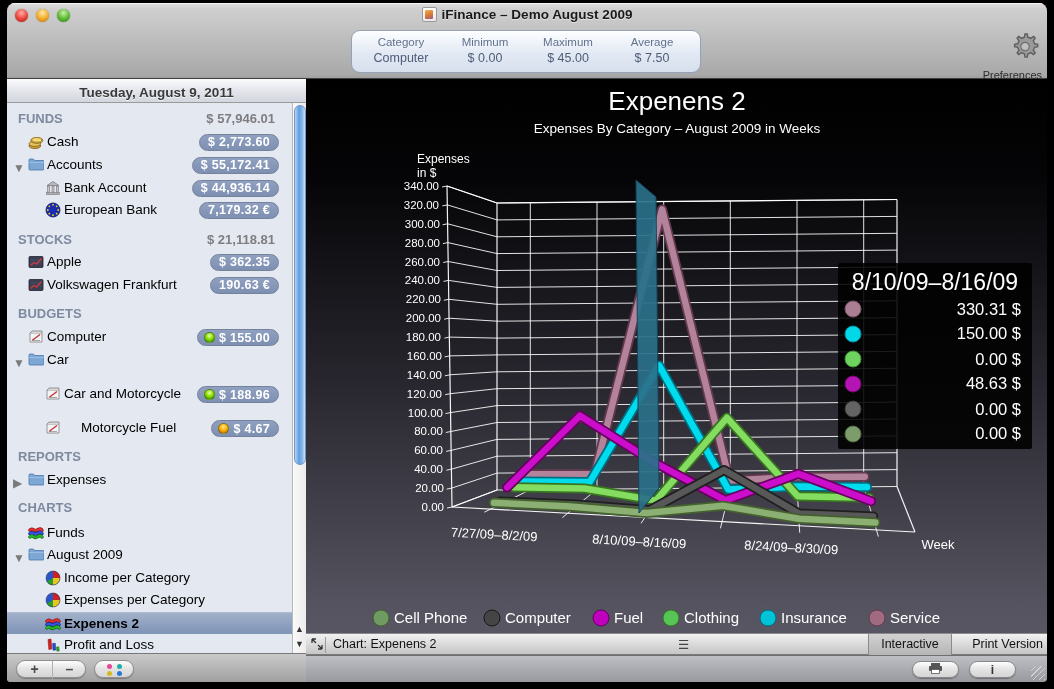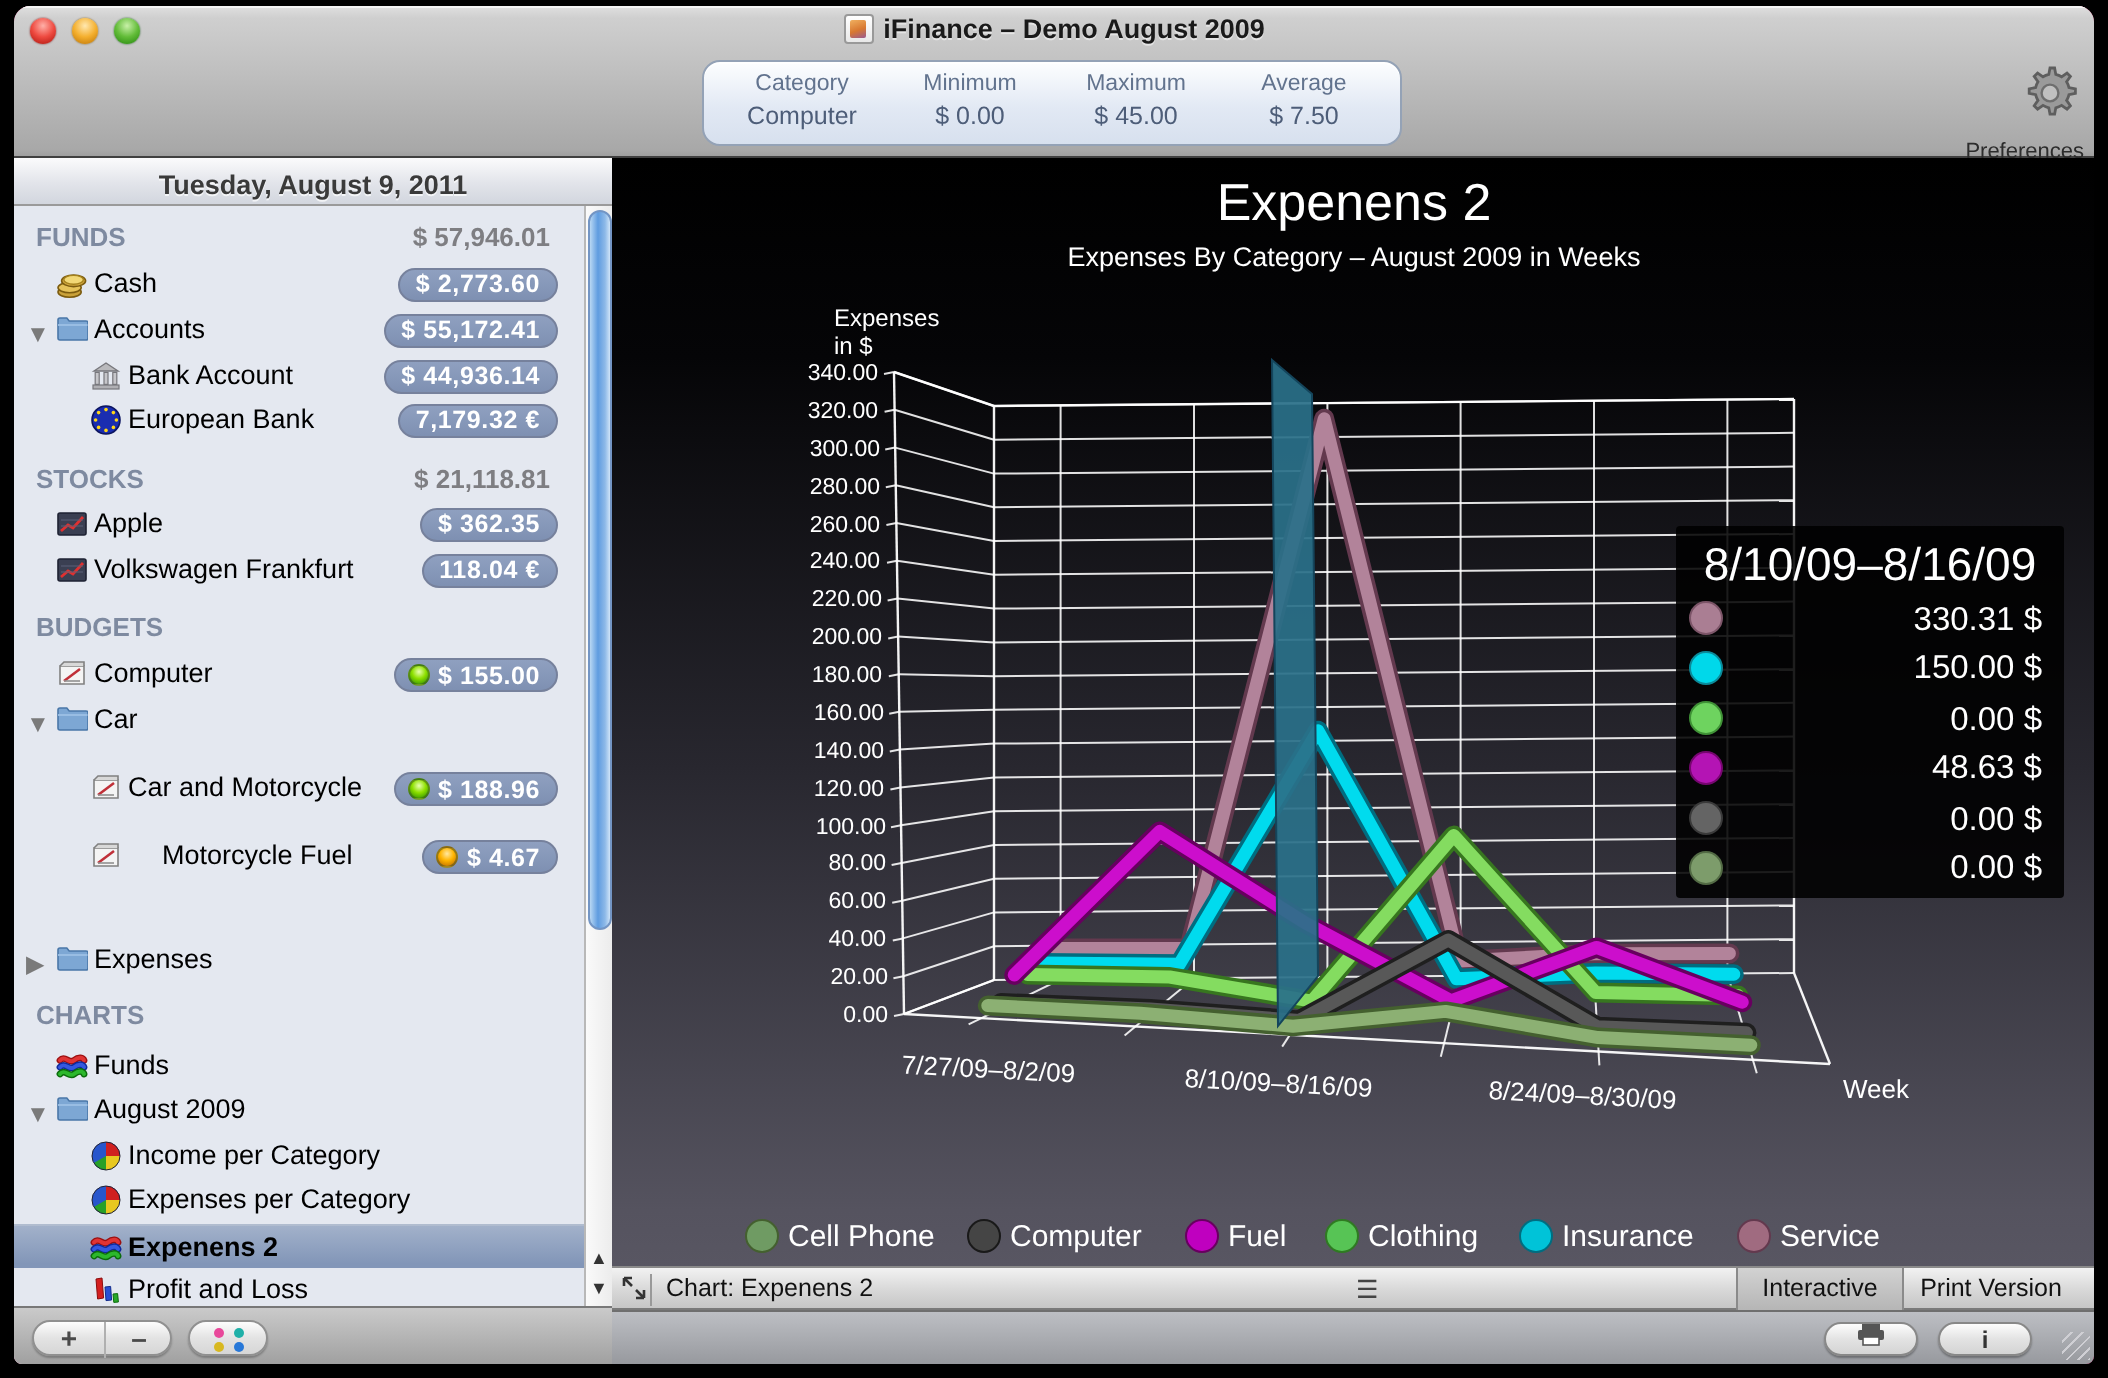--- a/index.html
+++ b/index.html
@@ -44,21 +44,21 @@
 .pm{position:absolute;top:0;width:35px;text-align:center;font-size:14px;font-weight:bold;color:#4a4a4a;line-height:16px;}
 .capd{position:absolute;left:87px;top:6px;width:40px;height:18px;border-radius:9px;background:linear-gradient(#fdfdfd,#e3e3e3 50%,#d6d6d6);border:1px solid #909090;box-shadow:0 1px 1px rgba(0,0,0,0.25);}
 .dot{position:absolute;width:5px;height:5px;border-radius:50%;}
 
 #chartwrap{position:absolute;left:299px;top:76px;width:741px;height:554px;}
 
 .status{position:absolute;left:299px;top:630px;width:741px;height:22px;background:linear-gradient(#f2f2f2,#d8d8d8 55%,#c6c6c6);border-top:1px solid #8a8a8a;border-bottom:1px solid #7a7a7a;font-size:12.5px;color:#111;}
 .status .nm{position:absolute;left:27px;top:3px;}
 .status .hamb{position:absolute;left:372px;top:3px;color:#444;}
 .status .seg{position:absolute;left:562px;top:0;width:84px;height:22px;background:linear-gradient(#d2d2d2,#b4b4b4);border-left:1px solid #8a8a8a;border-right:1px solid #8a8a8a;text-align:center;line-height:21px;}
-.status .pv{position:absolute;left:642px;top:0;width:95px;height:22px;text-align:center;line-height:21px;}
+.status .pv{position:absolute;left:642px;top:0;width:95px;height:22px;text-align:right;line-height:21px;}
 .rsicon{position:absolute;left:4px;top:3px;width:16px;height:16px;border-right:1px solid #999;}
 
 .bbar{position:absolute;left:299px;top:652px;width:741px;height:27px;background:linear-gradient(#bdbfc4,#97999e);border-top:1px solid #6f6f6f;}
 .btn{position:absolute;top:5px;width:47px;height:17px;border-radius:9px;background:linear-gradient(#fdfdfd,#e3e3e3 50%,#d4d4d4);border:1px solid #888;box-shadow:0 1px 1px rgba(0,0,0,0.3);text-align:center;font-size:11px;color:#333;line-height:16px;}
 .grip{position:absolute;right:2px;bottom:2px;width:14px;height:14px;background:repeating-linear-gradient(135deg,transparent 0 3px,#cfcfd4 3px 4px);}
 </style></head>
 <body>
 <div class="win">
  <div class="toolbar">
   <span class="tl r"></span>
@@ -150,21 +150,21 @@
           <span class="badge">$ 362.35</span>
         </div>
 <div class="row" style="top:171px">
           <span class="icn" style="left:21px"><svg width="16" height="16" viewBox="0 0 16 16">
               <rect x="1" y="2.5" width="14" height="11" rx="1" fill="#3a3f52" stroke="#1e2233" stroke-width="0.8"></rect>
               <path d="M2.5 11.5 L6 8.5 L8.5 10 L13.5 4.5" fill="none" stroke="#e03030" stroke-width="1.4"></path>
               <path d="M2.5 6 h11" stroke="#5a6078" stroke-width="0.5"></path>
               <path d="M2.5 9 h11" stroke="#5a6078" stroke-width="0.5"></path>
             </svg></span>
           <span class="lbl" style="left:40px">Volkswagen Frankfurt</span>
-          <span class="badge">118.04 €</span>
+          <span class="badge">190.63 €</span>
         </div>
 <div class="row" style="top:200px">
           <span class="sec">BUDGETS</span>
         </div>
 <div class="row" style="top:223px">
           <span class="icn" style="left:21px"><svg width="16" height="16" viewBox="0 0 16 16">
               <path d="M2 4 L14 4 L14 13 L2 13 Z" fill="#f4f4f4" stroke="#808080" stroke-width="0.8"></path>
               <path d="M2 4 L4 2 L14 2 L14 4" fill="#d8d8d8" stroke="#808080" stroke-width="0.8"></path>
               <path d="M4 11.5 L12 5.5" stroke="#c03038" stroke-width="1.3"></path>
               <path d="M4 11.5 L12 11.5" stroke="#909090" stroke-width="0.8"></path>
@@ -192,20 +192,23 @@
         </div>
 <div class="row" style="top:314px">
           <span class="icn" style="left:38px"><svg width="16" height="16" viewBox="0 0 16 16">
               <path d="M2 4 L14 4 L14 13 L2 13 Z" fill="#f4f4f4" stroke="#808080" stroke-width="0.8"></path>
               <path d="M2 4 L4 2 L14 2 L14 4" fill="#d8d8d8" stroke="#808080" stroke-width="0.8"></path>
               <path d="M4 11.5 L12 5.5" stroke="#c03038" stroke-width="1.3"></path>
               <path d="M4 11.5 L12 11.5" stroke="#909090" stroke-width="0.8"></path>
             </svg></span>
           <span class="lbl" style="left:74px">Motorcycle Fuel</span>
           <span class="badge"><span class="led" style="background:radial-gradient(circle at 50% 32%,#ffe8a0,#ffb400 45%,#c87800 85%);"></span>$ 4.67</span>
+        </div>
+<div class="row" style="top:343px">
+          <span class="sec">REPORTS</span>
         </div>
 <div class="row" style="top:366px">
           <span style="position:absolute;left:6px;top:4px;"><span class="tri">▶</span></span>
           <span class="icn" style="left:21px"><svg width="16" height="16" viewBox="0 0 16 16">
               <path d="M1 4.5 L1 3 a1 1 0 0 1 1-1 l3.4 0 1.2 1.5 L15 3.5 a1 1 0 0 1 1 1 V12 a1 1 0 0 1 -1 1 H2 a1 1 0 0 1 -1-1 Z" fill="#7da7d4" stroke="#4a77a8" stroke-width="0.8"></path>
               <path d="M1 5 h14.8 v1 H1 Z" fill="#9cc0e4" opacity="0.9"></path>
             </svg></span>
           <span class="lbl" style="left:40px">Expenses</span>
         </div>
 <div class="row" style="top:394px">

